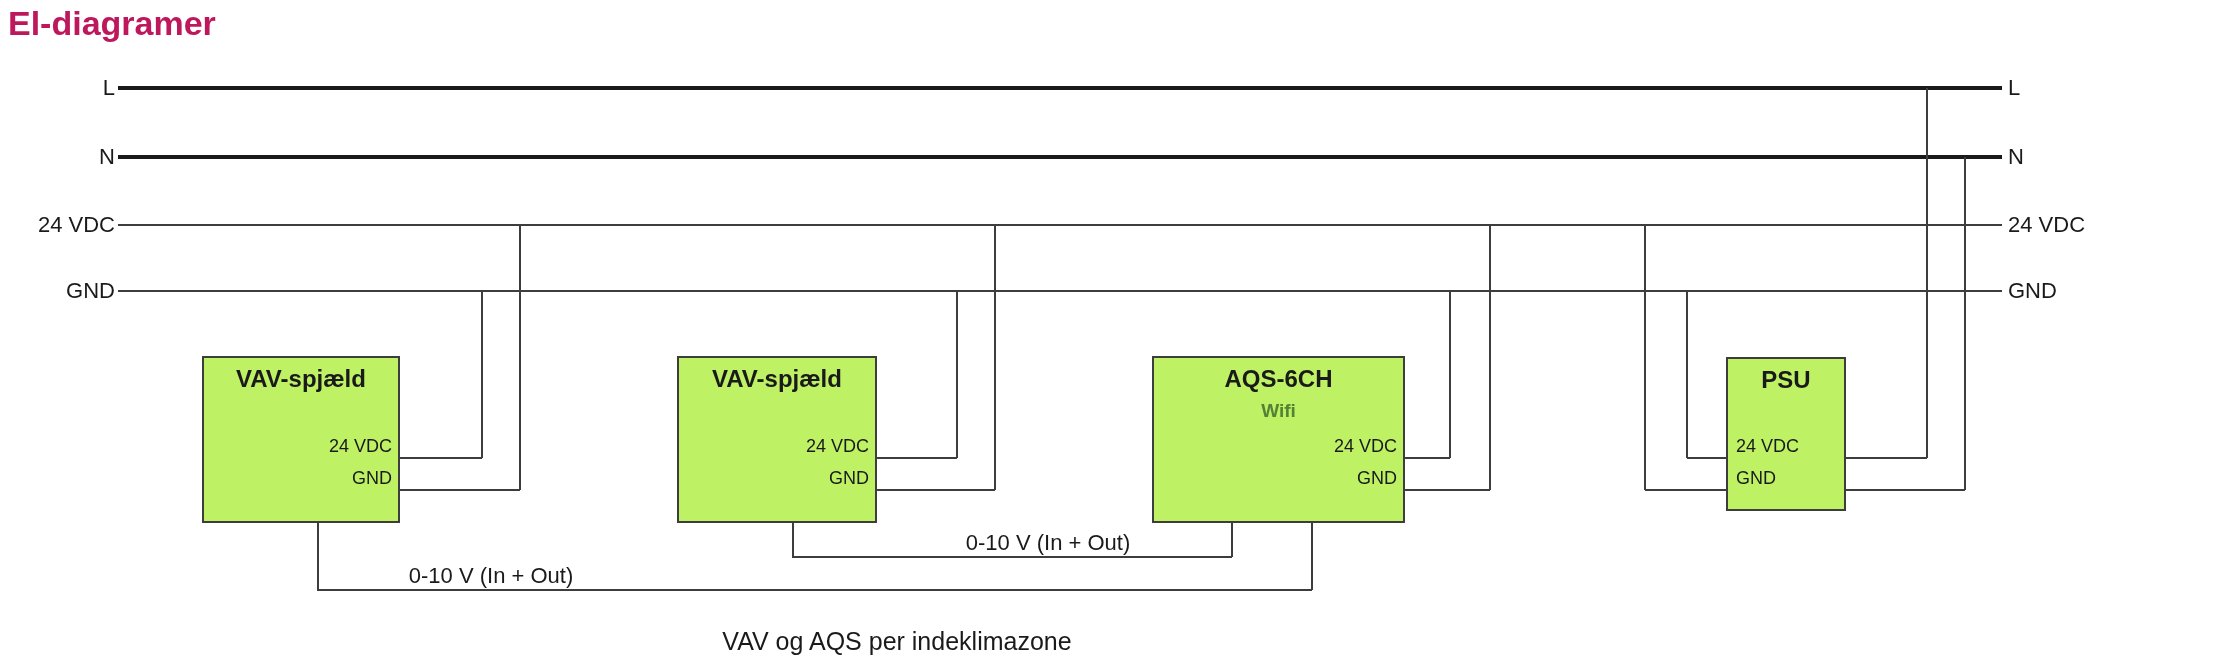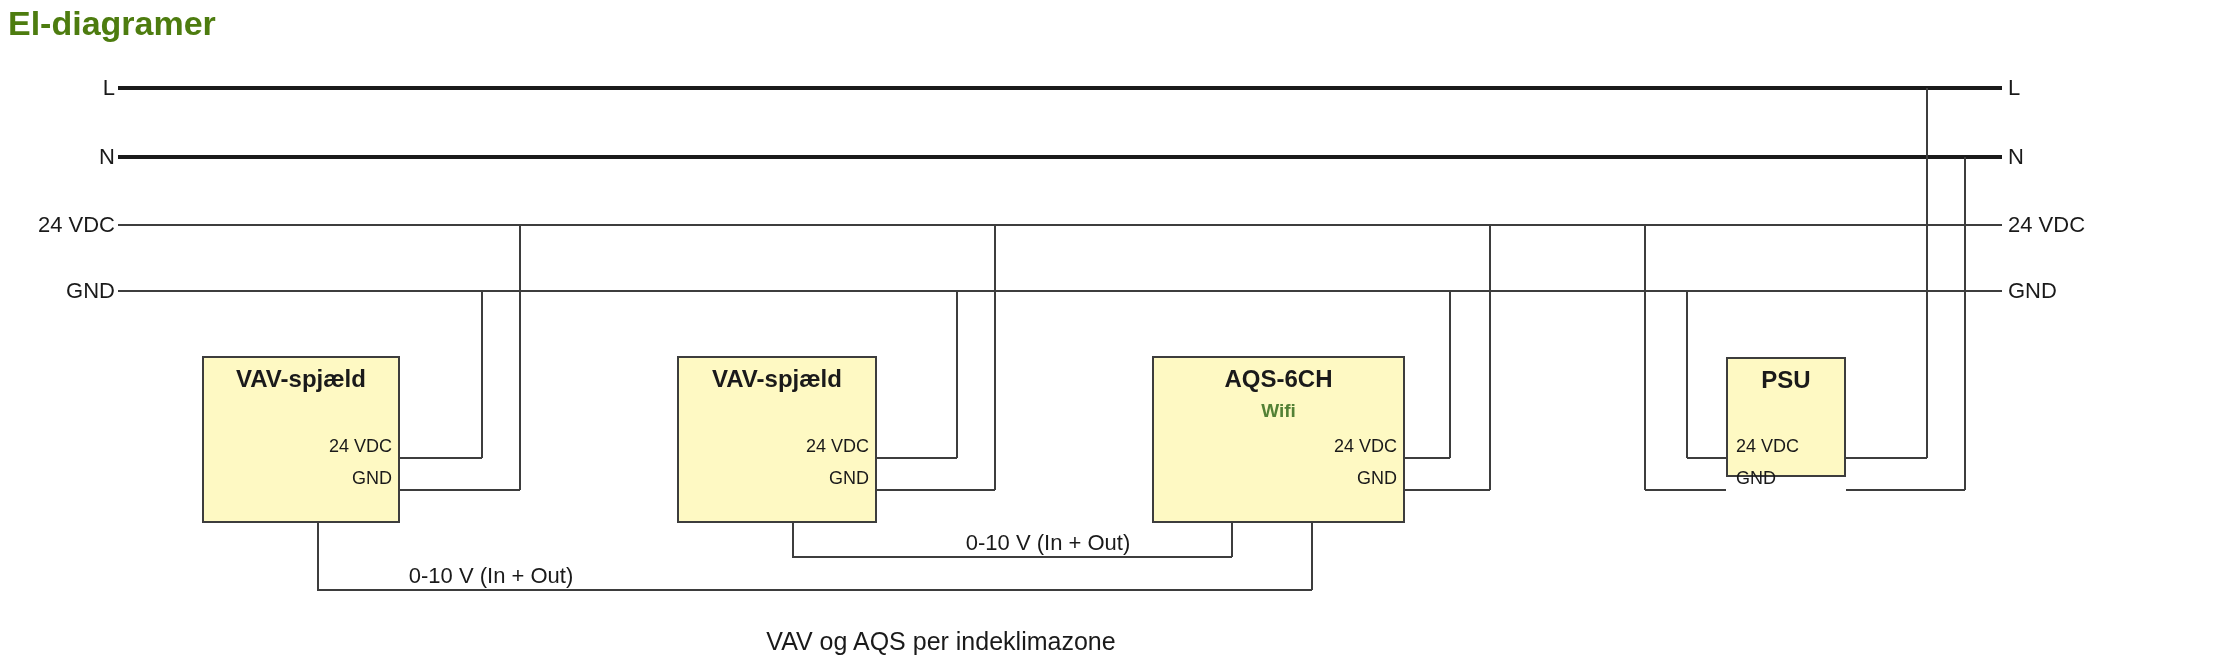--- a/index.html
+++ b/index.html
@@ -14,21 +14,21 @@
     height: 660px;
     background: #ffffff;
     overflow: hidden;
     color: #1a1a1a;
   }
   .page-title {
     position: absolute;
     left: 8px; top: 4px;
     font-size: 34px;
     font-weight: bold;
-    color: #4d7c0f;
+    color: #be185d;
     margin: 0;
     letter-spacing: 0px;
   }
   .rail-thick {
     position: absolute;
     height: 4px;
     background: #1a1a1a;
   }
   .wire {
     position: absolute;
@@ -39,21 +39,21 @@
     font-size: 22px;
     line-height: 22px;
     color: #1a1a1a;
     white-space: nowrap;
   }
   .rail-label.left { left: 0; width: 115px; text-align: right; }
   .rail-label.right { left: 2008px; text-align: left; }
   .box {
     position: absolute;
     border: 2px solid #3d3d3d;
-    background: #fef9c3;
+    background: #bef264;
     box-sizing: border-box;
   }
   .box-title {
     position: absolute;
     top: 7px; left: 0; width: 100%;
     text-align: center;
     font-size: 24px;
     font-weight: bold;
     white-space: nowrap;
   }
@@ -155,24 +155,24 @@
     <div class="pin-label right-side" style="top:111px;">GND</div>
   </div>
 
   <div class="box" style="left:1152px; top:356px; width:253px; height:167px;">
     <div class="box-title">AQS-6CH</div>
     <div class="box-subtitle">Wifi</div>
     <div class="pin-label right-side" style="top:79px;">24 VDC</div>
     <div class="pin-label right-side" style="top:111px;">GND</div>
   </div>
 
-  <div class="box" style="left:1726px; top:357px; width:120px; height:120px;">
+  <div class="box" style="left:1726px; top:357px; width:120px; height:154px;">
     <div class="box-title">PSU</div>
     <div class="pin-label left-side" style="top:78px;">24 VDC</div>
     <div class="pin-label left-side" style="top:110px;">GND</div>
   </div>
 
   <div class="signal-label" style="left:491px; top:564px;">0-10 V (In + Out)</div>
   <div class="signal-label" style="left:1048px; top:531px;">0-10 V (In + Out)</div>
 
-  <div class="caption" style="left:897px; top:628px;margin-left:44px;">VAV og AQS per indeklimazone</div>
+  <div class="caption" style="left:897px; top:628px;">VAV og AQS per indeklimazone</div>
 
 </div>
 
 </body></html>

